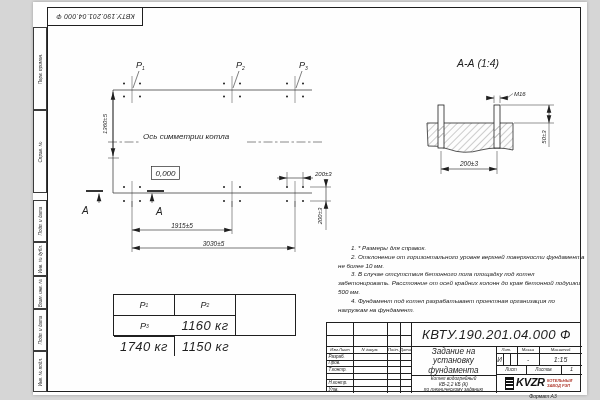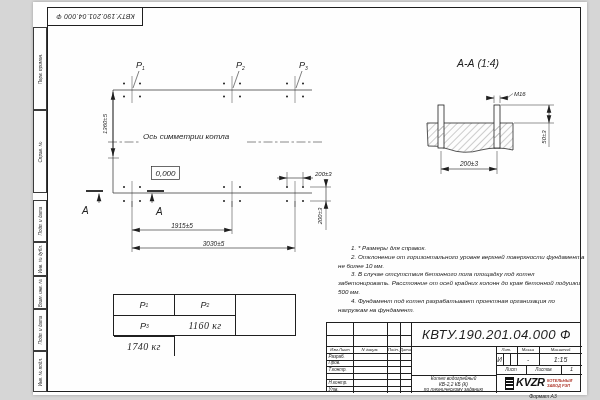--- a/index.html
+++ b/index.html
@@ -21,21 +21,21 @@
   .tlbox span{transform:rotate(180deg);font-size:6.8px;font-style:italic;white-space:nowrap;letter-spacing:.3px;}
   
   .notes{left:338px;top:244px;width:248px;}
   .notes p{margin:0;font-size:6.2px;font-style:italic;line-height:1.42;text-indent:13px;color:#222;}
   
   .ltable{left:113px;top:294px;width:183px;height:42px;border:1px solid #1f1f1f;box-sizing:border-box;display:flex;flex-wrap:wrap;}
   .ltable .cell{width:61px;box-sizing:border-box;border-right:1px solid #1f1f1f;
     display:flex;align-items:center;justify-content:center;font-style:italic;}
   .ltable .cell:nth-child(3n){border-right:none;}
   .ltable .hrow{height:21px;border-bottom:1px solid #1f1f1f;font-size:9px;}
-  .ltable .vrow{height:19px;font-size:10px;letter-spacing:.4px;font-family:Liberation Serif, serif;}
+  .ltable .vrow{height:19px;font-size:13px;letter-spacing:.4px;}
   .ltable sub{font-size:5px;}
   
   .stamp{left:326px;top:322px;width:255px;height:70px;border:1.2px solid #1f1f1f;box-sizing:border-box;background:#fefefe;}
   .stamp .hl,.stamp .vl{position:absolute;background:#1f1f1f;}
   .stamp .hl{height:0.8px;}
   .stamp .vl{width:0.8px;}
   .stamp .t{position:absolute;font-style:italic;white-space:nowrap;}
   .ctr{text-align:center;}
   .docnum{left:84px;top:0;width:171px;height:23px;display:flex;align-items:center;justify-content:center;
     font-size:13.2px;font-style:italic;letter-spacing:.4px;}
@@ -220,20 +220,21 @@
   <div class="cell hrow">
       <span>P</span>
       <sub>2</sub>
     </div>
   <div class="cell hrow">
       <span>P</span>
       <sub>3</sub>
     </div>
   <div class="cell vrow">1160 кг</div>
   <div class="cell vrow">1740 кг</div>
+  <div class="cell vrow">1150 кг</div>
 </div>
 
 <div class="abs stamp">
 
   <div class="hl" style="left:0;top:11.5px;width:84px;"></div>
   <div class="hl" style="left:0;top:23px;width:255px;"></div>
   <div class="hl" style="left:0;top:30px;width:84px;"></div>
   <div class="hl" style="left:0;top:36.5px;width:84px;"></div>
   <div class="hl" style="left:0;top:43px;width:84px;"></div>
   <div class="hl" style="left:0;top:49.5px;width:84px;"></div>
@@ -262,20 +263,25 @@
   <div class="t ctr" style="left:60px;top:24px;width:13px;font-size:4.2px;">Подп.</div>
   <div class="t ctr" style="left:73px;top:24px;width:11px;font-size:4.2px;">Дата</div>
 
   <div class="t" style="left:1.5px;top:30.8px;font-size:4.5px;">Разраб.</div>
   <div class="t" style="left:1.5px;top:37.3px;font-size:4.5px;">Пров.</div>
   <div class="t" style="left:1.5px;top:43.8px;font-size:4.5px;">Т.контр.</div>
   <div class="t" style="left:1.5px;top:50.3px;font-size:4.5px;"></div>
   <div class="t" style="left:1.5px;top:56.8px;font-size:4.5px;">Н.контр.</div>
   <div class="t" style="left:1.5px;top:63.8px;font-size:4.5px;">Утв.</div>
 
+  <div class="t jobtitle">
+    <div>Задание на</div>
+    <div>установку</div>
+    <div>фундамента</div>
+  </div>
 
   <div class="t product">
     <div>Котел водогрейный</div>
     <div>КВ-2,2 КБ (К)</div>
     <div>по техническому заданию</div>
   </div>
 
   <div class="t ctr" style="left:169px;top:24px;width:21px;font-size:4.2px;">Лит.</div>
   <div class="t ctr" style="left:190px;top:24px;width:22px;font-size:4.2px;">Масса</div>
   <div class="t ctr" style="left:212px;top:24px;width:43px;font-size:4.2px;">Масштаб</div>

